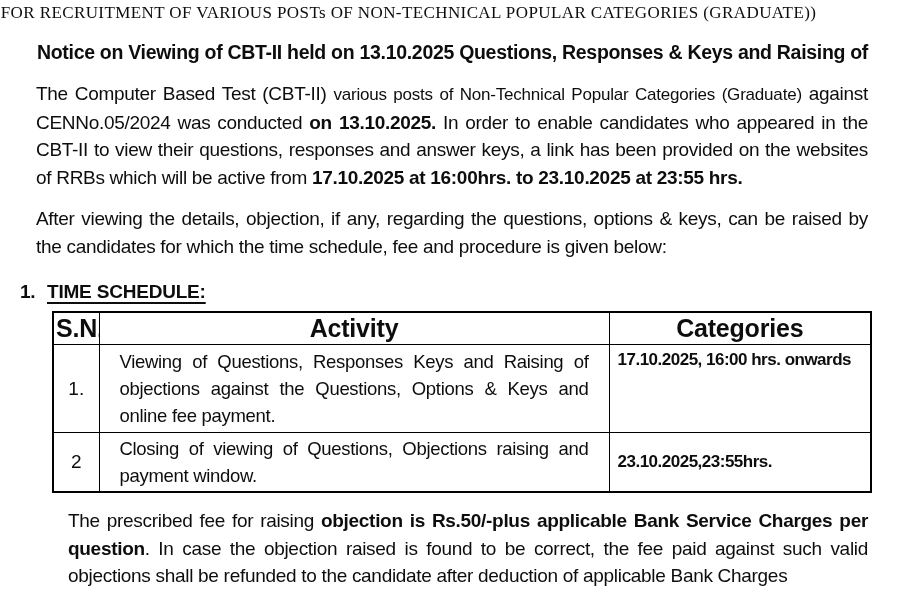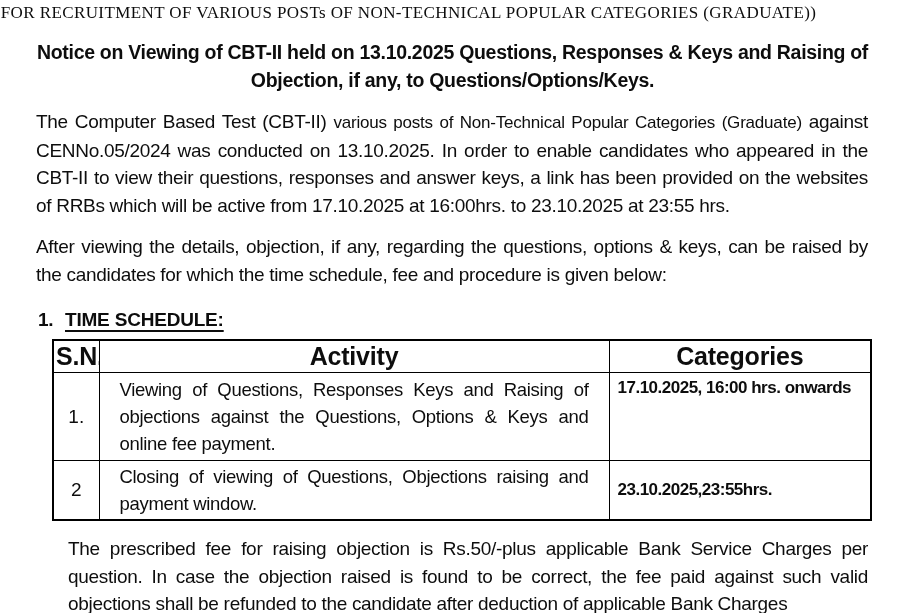--- a/index.html
+++ b/index.html
@@ -30,24 +30,24 @@
     line-height: 28px;
   }
   .para {
     font-size: 19px;
     letter-spacing: -0.3px;
     line-height: 27.5px;
     text-align: justify;
     margin: 14px 37px 0 36px;
   }
   .para.fee { margin-left: 68px; }
-  .b { font-weight: normal; }
+  .b { font-weight: bold; }
   .small { font-size: 17px; letter-spacing: -0.2px; }
   .section-heading {
-    margin: 21px 0 0 38px;
+    margin: 21px 0 0 20px;
     font-size: 19px;
     font-weight: bold;
     letter-spacing: -0.2px;
   }
   .section-heading.second { margin-top: 15px; margin-left: 46px; }
   .section-heading .num { display: inline-block; min-width: 27px; }
   .section-heading .underlined {
     text-decoration: underline;
     text-decoration-thickness: 2px;
     text-underline-offset: 4px;
@@ -95,21 +95,20 @@
 </style>
 </head>
 <body>
 
 <div>
 
   <div class="recruit-line">(FOR RECRUITMENT OF VARIOUS POSTs OF NON-TECHNICAL POPULAR CATEGORIES (GRADUATE))</div>
 
   <div class="title">
     <div>Notice on Viewing of CBT-II held on 13.10.2025 Questions, Responses &amp; Keys and Raising of</div>
-    <div>Objection, if any, to Questions/Options/Keys.</div>
   </div>
 
   <p class="para"><span>The Computer Based Test (CBT-II) </span><span class="small">various posts of Non-Technical Popular Categories (Graduate)</span><span> against CENNo.05/2024 was conducted </span><span class="b">on 13.10.2025.</span><span> In order to enable candidates who appeared in the CBT-II to view their questions, responses and answer keys, a link has been provided on the websites of RRBs which will be active from </span><span class="b">17.10.2025 at 16:00hrs. to 23.10.2025 at 23:55 hrs.</span></p>
 
   <p class="para">After viewing the details, objection, if any, regarding the questions, options &amp; keys, can be raised by the candidates for which the time schedule, fee and procedure is given below:</p>
 
   <div class="section-heading">
     <span class="num">1.</span><span class="underlined">TIME SCHEDULE:</span>
   </div>
 

